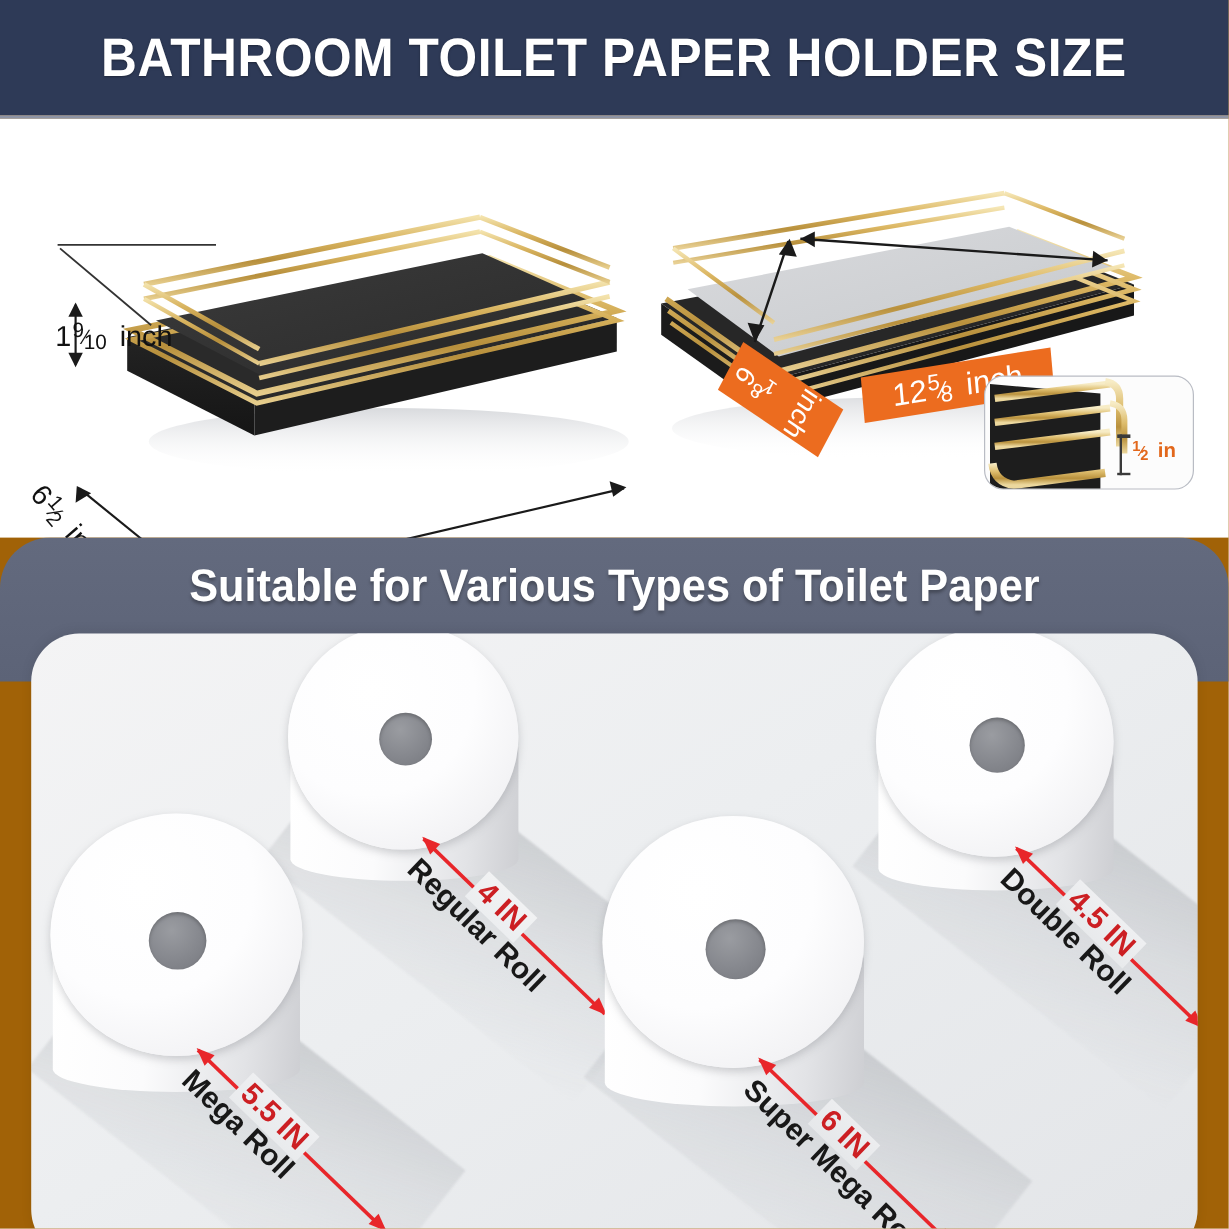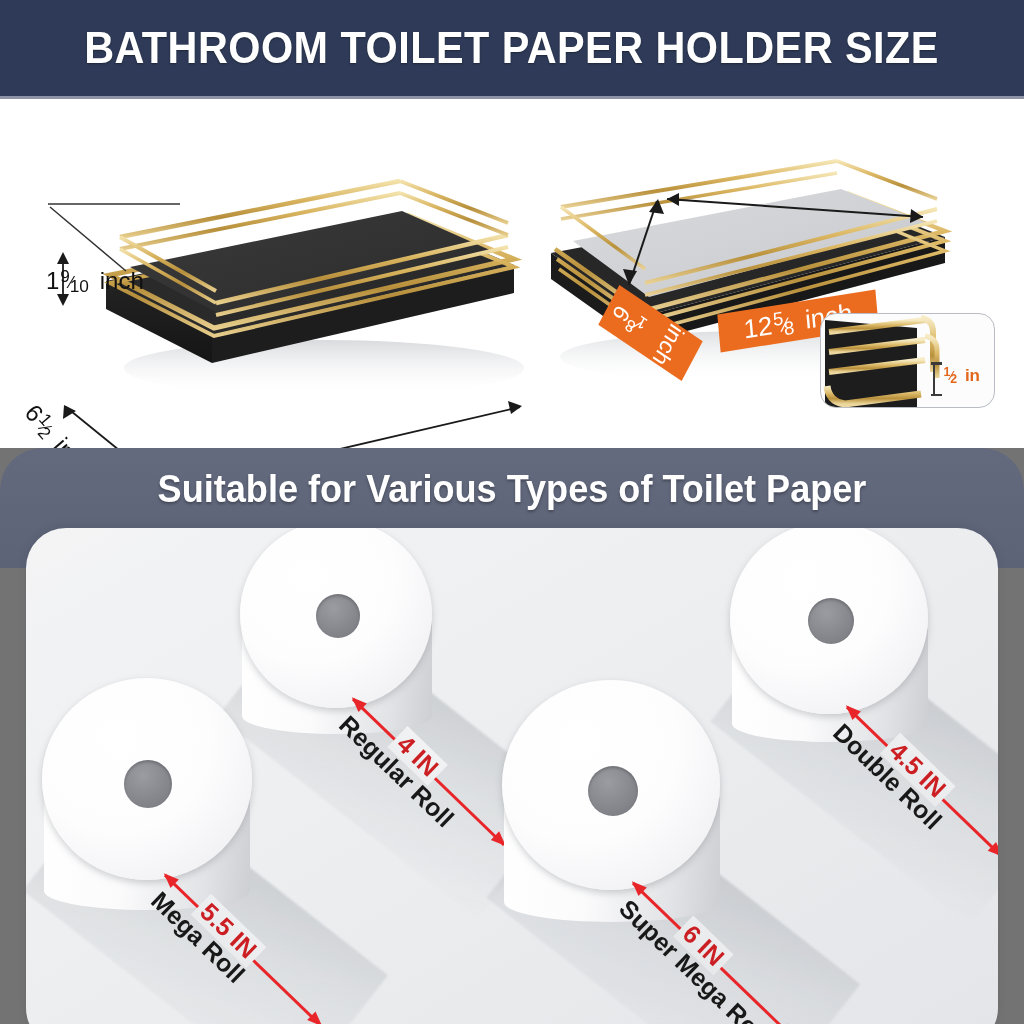--- a/index.html
+++ b/index.html
@@ -8,21 +8,21 @@
     background: #ffffff;
   }
   body {
     font-family: "Liberation Sans", sans-serif;
   }
   #page {
     position: relative;
     width: 1024px;
     height: 1024px;
     overflow: hidden;
-    background: #737373;
+    background: #a16207;
   }
 
   
   .header-bar {
     position: absolute;
     left: 0; top: 0;
     width: 1024px;
     height: 96px;
     background: #2e3a57;
     display: flex;

